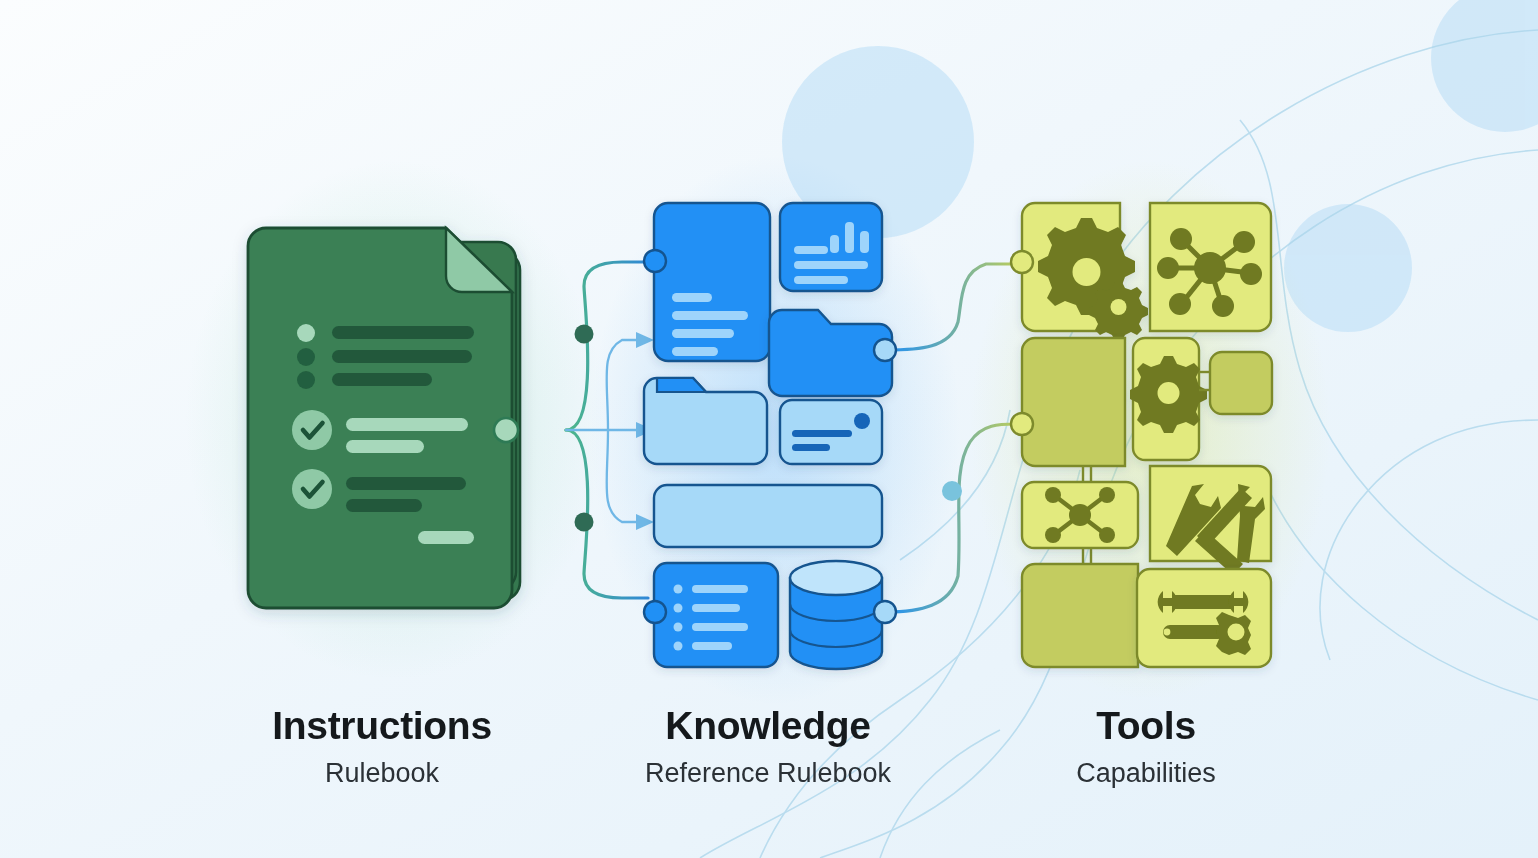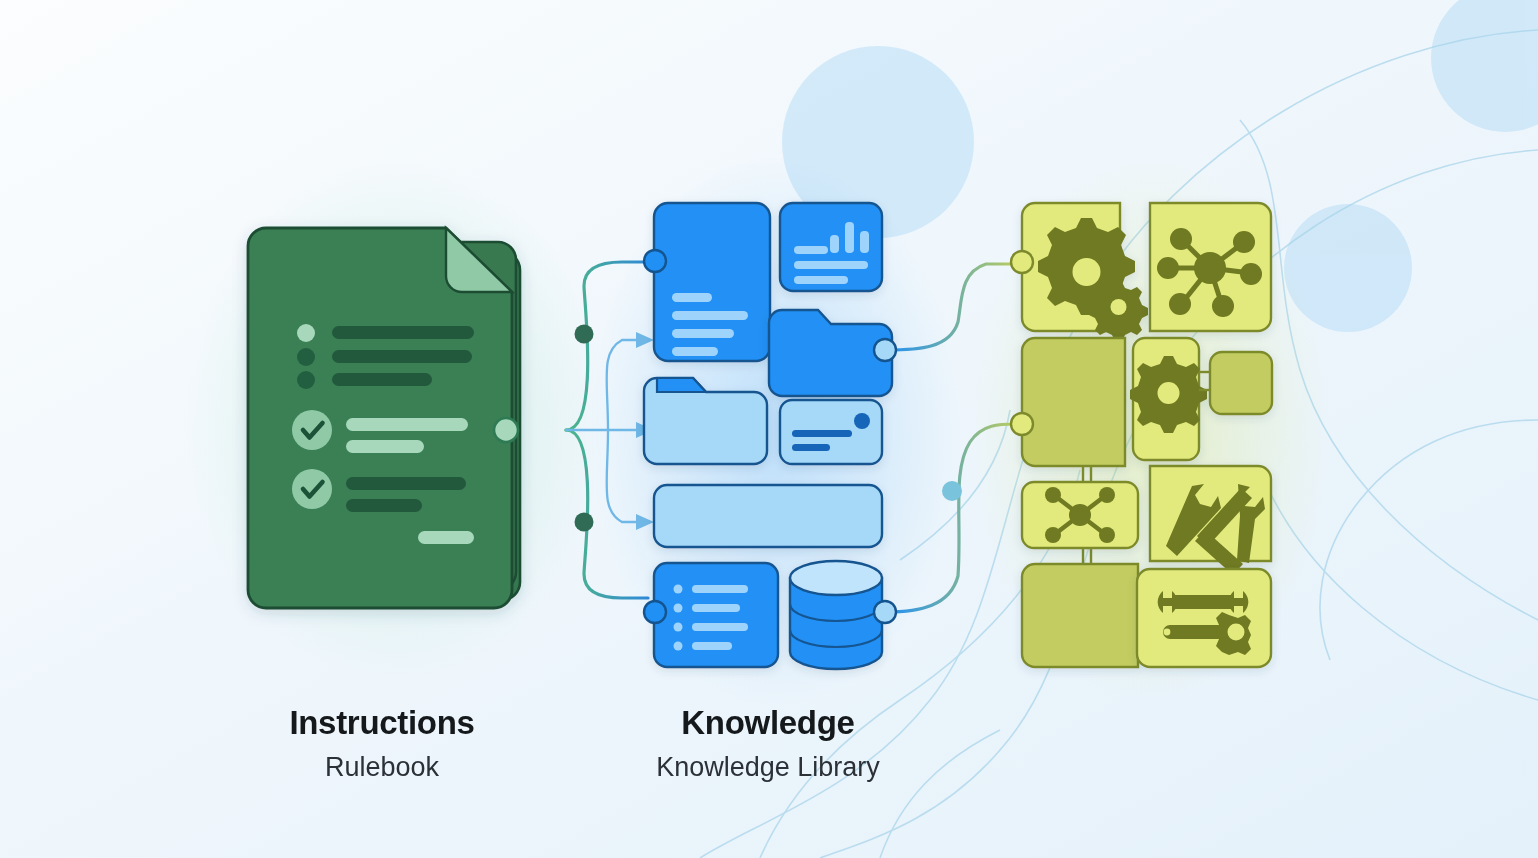--- a/index.html
+++ b/index.html
@@ -7,21 +7,21 @@
     width:1538px;height:858px;overflow:hidden;
     font-family:"Liberation Sans", sans-serif;
     background:#f2f8fc;
   }
   #stage{position:relative;width:1538px;height:858px;overflow:hidden;}
   #bg{position:absolute;inset:0;width:1538px;height:858px;}
   #art{position:absolute;inset:0;width:1538px;height:858px;}
   .labels{position:absolute;left:0;top:0;width:1538px;height:858px;pointer-events:none;}
   .lblgrp{position:absolute;text-align:center;transform:translateX(-50%);}
   .lbl-title{
-    font-size:33px;font-weight:700;color:#15191c;letter-spacing:-0.3px;
+    font-size:39px;font-weight:700;color:#15191c;letter-spacing:-0.3px;
     line-height:1;white-space:nowrap;
   }
   .lbl-sub{
     font-size:27px;font-weight:400;color:#2b3136;margin-top:15px;
     line-height:1;white-space:nowrap;
   }
 </style>
 </head>
 <body>
 
@@ -333,18 +333,22 @@
 
   <div class="labels">
 
     <div class="lblgrp" style="left:382px;top:706px;">
       <div class="lbl-title">Instructions</div>
       <div class="lbl-sub">Rulebook</div>
     </div>
 
     <div class="lblgrp" style="left:768px;top:706px;text-align:center;">
       <div class="lbl-title">Knowledge</div>
-      <div class="lbl-sub">Knowledge Library</div>
+      <div class="lbl-sub">Reference Rulebook</div>
     </div>
 
+    <div class="lblgrp" style="left:1146px;top:706px;">
+      <div class="lbl-title">Tools</div>
+      <div class="lbl-sub">Capabilities</div>
+    </div>
   </div>
 
 </div>
 
 </body></html>

